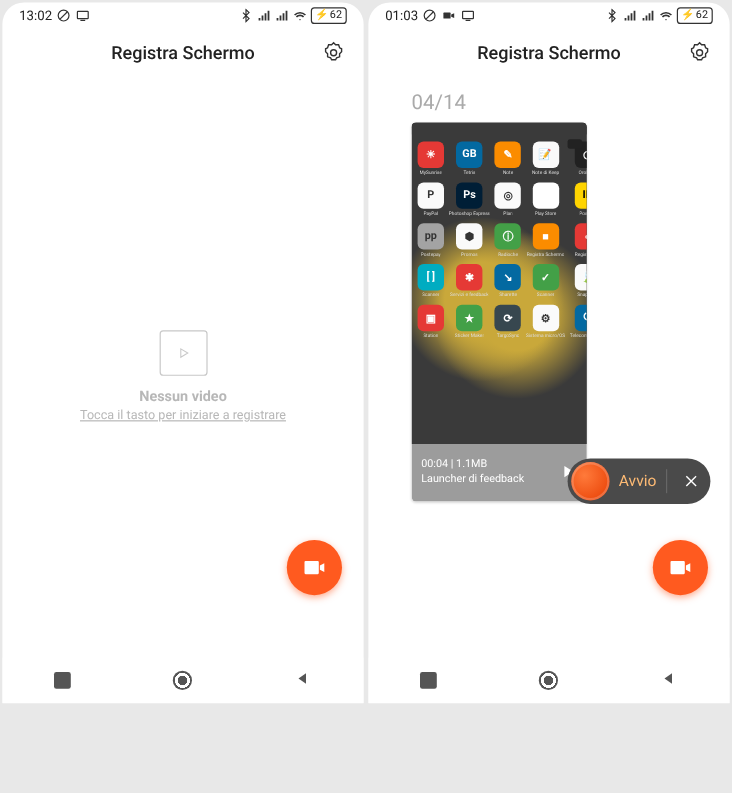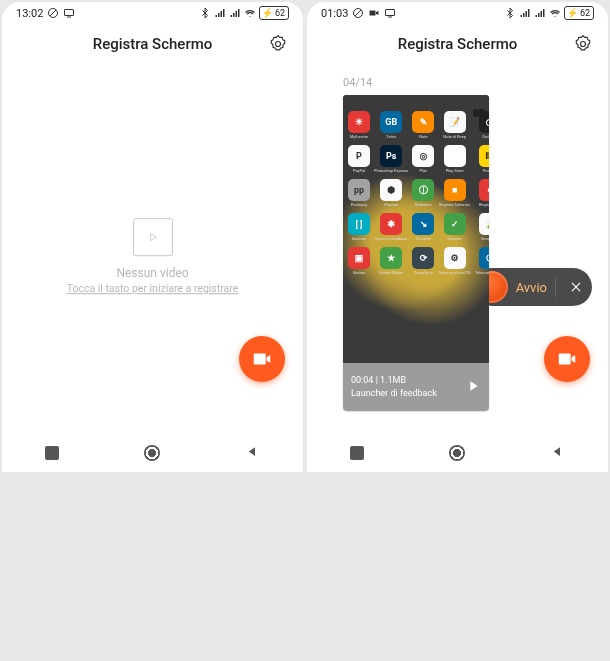--- a/index.html
+++ b/index.html
@@ -7,21 +7,21 @@
       font-family: -apple-system, Roboto, "Helvetica Neue", Arial, sans-serif;
       background: #e8e8e8;
       width: 610px;
       height: 661px;
       display: flex;
       gap: 4px;
       padding: 2px;
     }
     .phone {
       width: 301px;
-      height: 470px;
+      height: 584px;
       background: #fff;
       border-radius: 18px 18px 0 0;
       display: flex;
       flex-direction: column;
       position: relative;
       overflow: hidden;
     }
     .statusbar {
       height: 22px;
       display: flex;
@@ -66,24 +66,24 @@
       width: 240px;
     }
     .play-square {
       width: 40px; height: 38px;
       border: 1.5px solid #c8c8c8;
       border-radius: 3px;
       margin: 0 auto 10px auto;
       display: flex; align-items: center; justify-content: center;
     }
     .play-square svg { width: 14px; height: 14px; fill: none; stroke: #c8c8c8; stroke-width: 1.5; }
-    .empty .t1 { font-size: 12px; margin-bottom: 2px; }
+    .empty .t1 { font-size: 12px; margin-bottom: 2px; font-weight: bold; }
     .empty .t2 { font-size: 10.5px; text-decoration: underline; }
     
-    .date-label { font-size: 11px; color: #aaa; padding: 12px 0 6px 36px; }
+    .date-label { font-size: 17px; color: #aaa; padding: 12px 0 6px 36px; }
     .thumb {
       width: 146px; height: 316px;
       margin-left: 36px;
       border-radius: 4px;
       overflow: hidden;
       display: flex;
       flex-direction: column;
       box-shadow: 0 1px 2px rgba(0,0,0,.15);
     }
     .thumb-img {

